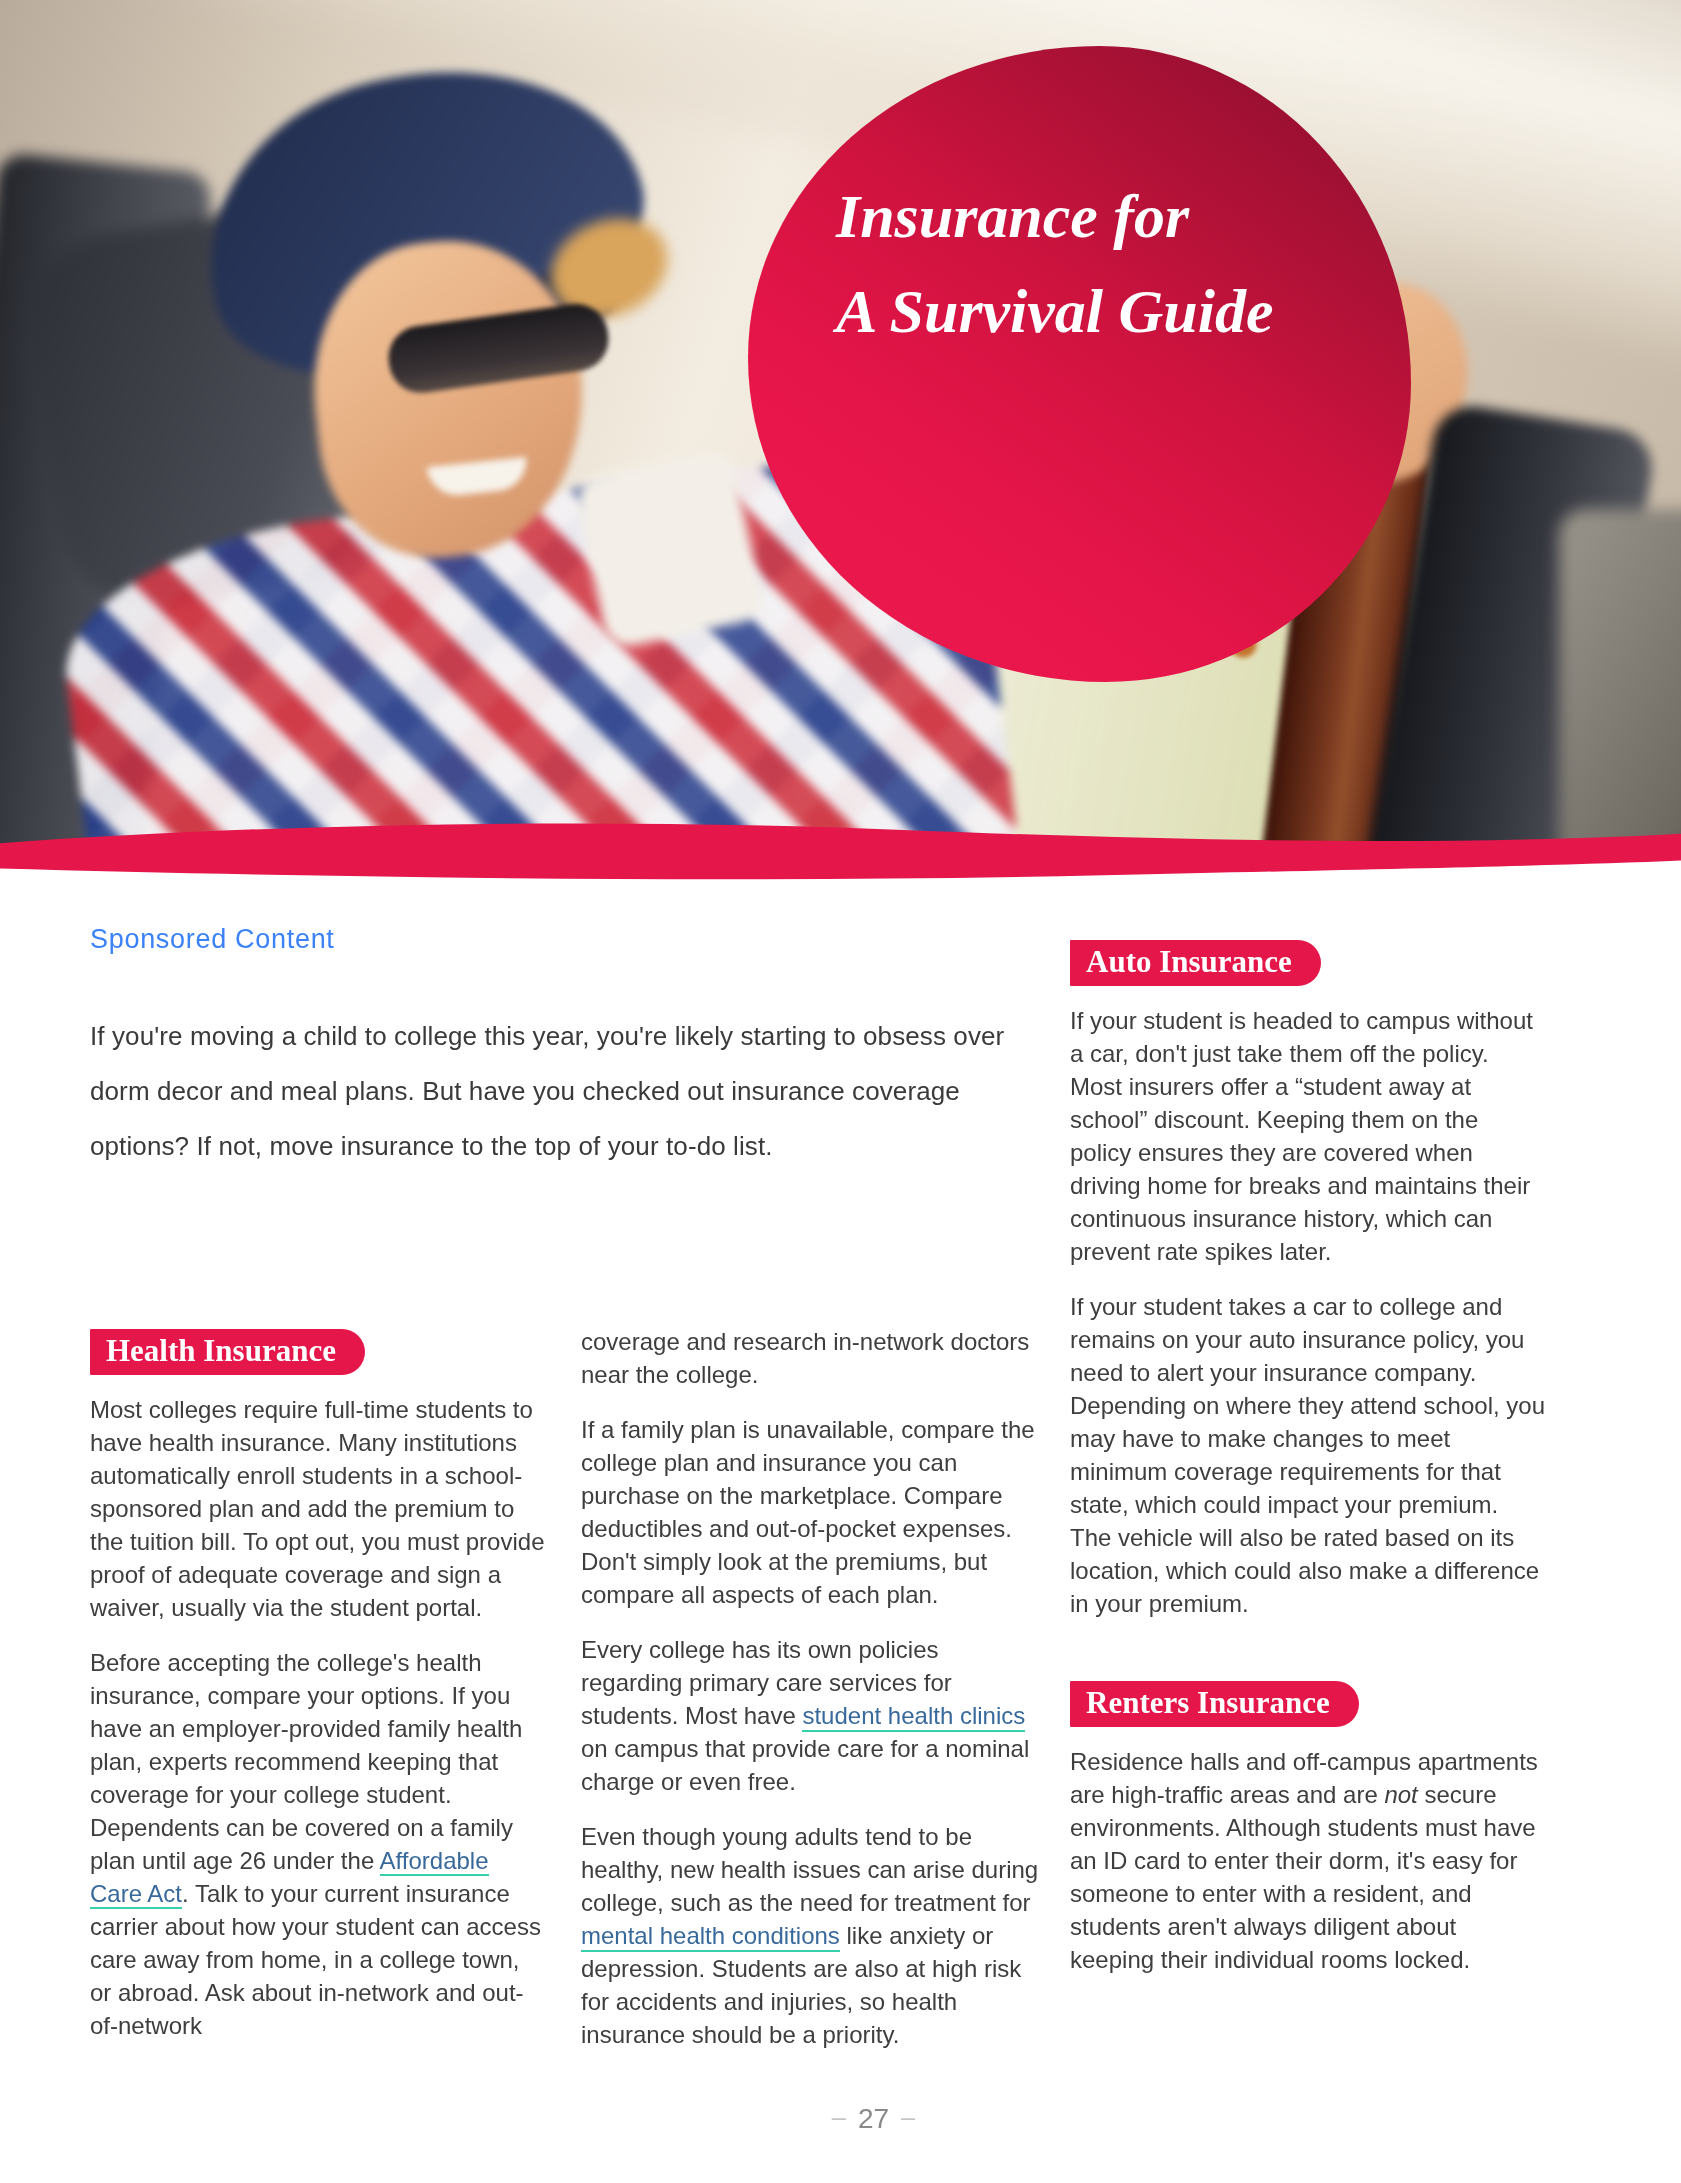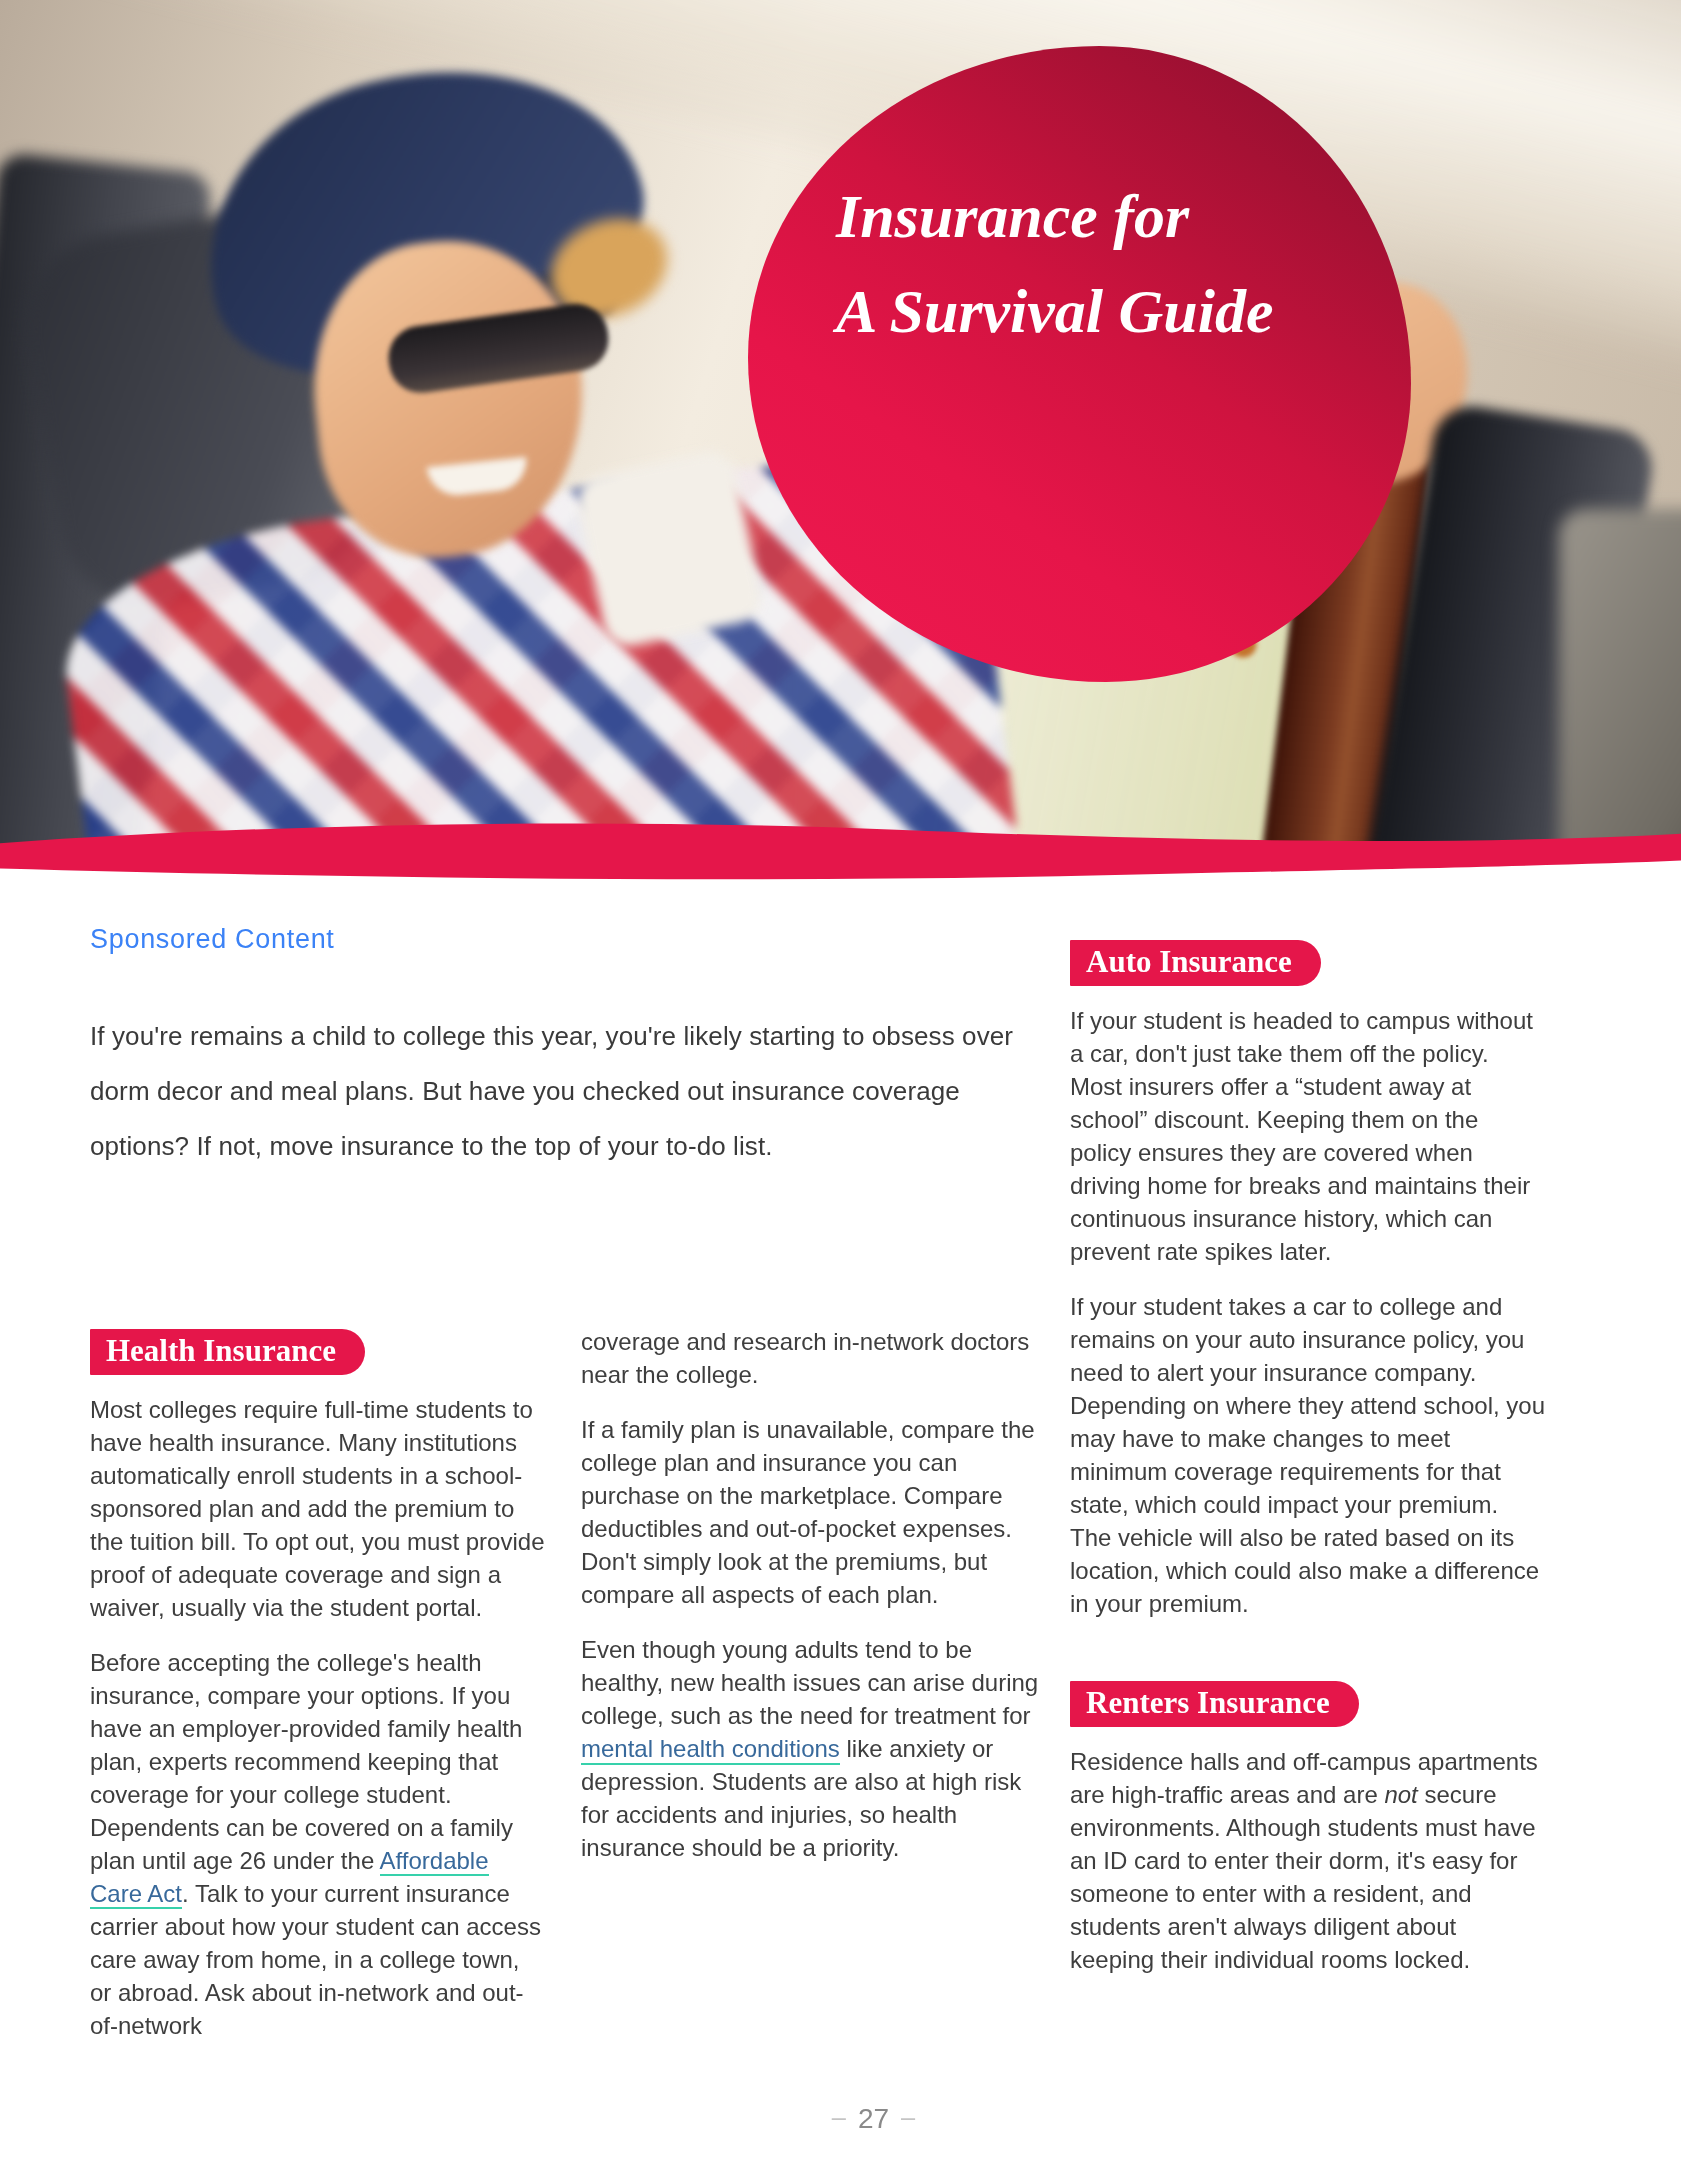--- a/index.html
+++ b/index.html
@@ -120,31 +120,32 @@
   </div>
 
   <svg class="wave-svg" viewBox="0 0 2512 130" preserveAspectRatio="none">
     <path d="M0,60 C420,30 900,22 1340,40 C1800,58 2180,64 2512,46 L2512,130 L0,130 Z" fill="#e5164a"></path>
     <path d="M0,98 C500,112 1100,120 1650,108 C2050,99 2330,94 2512,86 L2512,130 L0,130 Z" fill="#ffffff"></path>
   </svg>
 </div>
 
 <div class="sponsored">Sponsored Content</div>
 
-<div class="intro">If you're remains a child to college this year, you're likely starting to obsess over dorm decor and meal plans. But have you checked out insurance coverage options? If not, move insurance to the top of your to-do list.</div>
+<div class="intro">If you're moving a child to college this year, you're likely starting to obsess over dorm decor and meal plans. But have you checked out insurance coverage options? If not, move insurance to the top of your to-do list.</div>
 
 <div class="col col-left">
   <div class="pill">Health Insurance</div>
   <p><span>Most colleges require full-time students to have health insurance. Many institutions automatically enroll students in a school-sponsored plan and add the premium to the tuition bill. To opt out, you must provide proof of adequate coverage and sign a waiver, usually via the student portal.</span></p>
   <p><span>Before accepting the college's health insurance, compare your options. If you have an employer-provided family health plan, experts recommend keeping that coverage for your college student. Dependents can be covered on a family plan until age 26 under the </span><span class="seg-link">Affordable Care Act</span><span>. Talk to your current insurance carrier about how your student can access care away from home, in a college town, or abroad. Ask about in-network and out-of-network</span></p>
 </div>
 
 <div class="col col-mid">
   <p><span>coverage and research in-network doctors near the college.</span></p>
   <p><span>If a family plan is unavailable, compare the college plan and insurance you can purchase on the marketplace. Compare deductibles and out-of-pocket expenses. Don't simply look at the premiums, but compare all aspects of each plan.</span></p>
+  <p><span>Every college has its own policies regarding primary care services for students. Most have </span><span class="seg-link">student health clinics</span><span> on campus that provide care for a nominal charge or even free.</span></p>
   <p><span>Even though young adults tend to be healthy, new health issues can arise during college, such as the need for treatment for </span><span class="seg-link">mental health conditions</span><span> like anxiety or depression. Students are also at high risk for accidents and injuries, so health insurance should be a priority.</span></p>
 </div>
 
 <div class="col col-right">
   <div class="pill">Auto Insurance</div>
   <p><span>If your student is headed to campus without a car, don't just take them off the policy. Most insurers offer a “student away at school” discount. Keeping them on the policy ensures they are covered when driving home for breaks and maintains their continuous insurance history, which can prevent rate spikes later.</span></p>
   <p><span>If your student takes a car to college and remains on your auto insurance policy, you need to alert your insurance company. Depending on where they attend school, you may have to make changes to meet minimum coverage requirements for that state, which could impact your premium. The vehicle will also be rated based on its location, which could also make a difference in your premium.</span></p>
   <div class="section-gap"></div>
   <div class="pill">Renters Insurance</div>
   <p><span>Residence halls and off-campus apartments are high-traffic areas and are </span><span class="seg-em">not</span><span> secure environments. Although students must have an ID card to enter their dorm, it's easy for someone to enter with a resident, and students aren't always diligent about keeping their individual rooms locked.</span></p>

